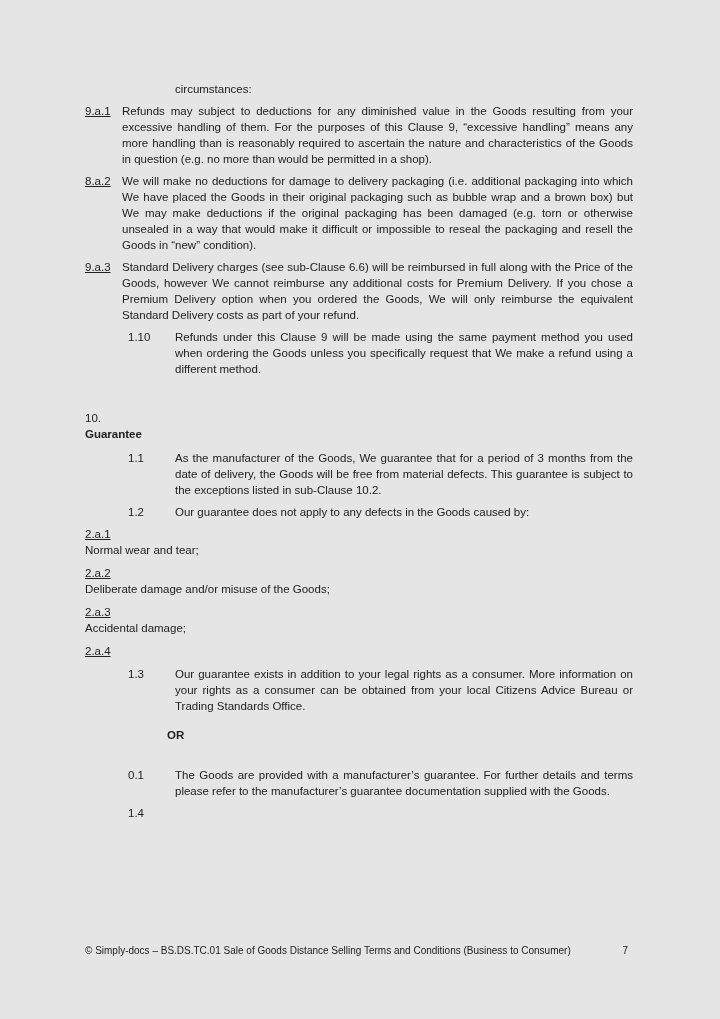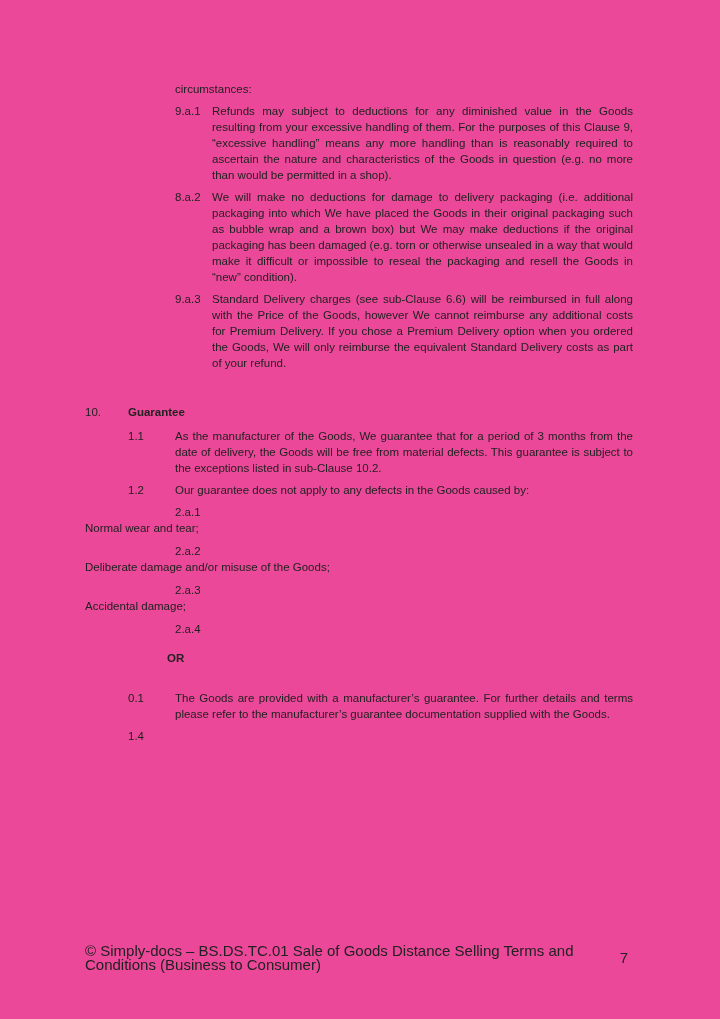--- a/index.html
+++ b/index.html
@@ -8,21 +8,21 @@
     height: 1019px;
     background: #ffffff;
     font-family: "Liberation Sans", sans-serif;
     color: #212121;
     position: relative;
     overflow: hidden;
   }
   .page {
     position: absolute;
     inset: 0;
-    background: #ec4899;
+    background: #e5e5e5;
   }
   .content {
     position: absolute;
     left: 85px;
     top: 81px;
     width: 548px;
     font-size: 11.5px;
     line-height: 16px;
   }
   .row {
@@ -33,41 +33,41 @@
   .row .num { flex: 0 0 auto; }
   .row .text { flex: 1 1 auto; text-align: justify; }
 
   
   .cont2 { margin-left: 90px; }
 
   
   .l2 .num { margin-left: 43px; width: 47px; }
 
   
-  .l3 .num { margin-left: 90px; width: 37px; }
+  .l3 .num { width: 37px; text-decoration: underline; }
   .item { margin-bottom: 7px; flex-direction: column; }
 
   
-  .heading { margin-top: 33px; margin-bottom: 8px; }
+  .heading { margin-top: 33px; margin-bottom: 8px; flex-direction: column; }
   .heading .num { width: 43px; }
   .heading .text { font-weight: bold; text-align: left; }
 
   .row-or {
     margin-left: 82px;
     margin-top: 13px;
     margin-bottom: 24px;
     font-weight: bold;
   }
 
   .footer {
     position: absolute;
     left: 85px;
     right: 87px;
     top: 944px;
-    font-size: 15px;
+    font-size: 10px;
     line-height: 14px;
     display: flex;
     justify-content: space-between;
     align-items: center;
     color: #212121;
   }
   .footer .page-num { padding-right: 5px; }
 </style>
 </head>
 <body>
@@ -88,20 +88,24 @@
     <div class="row l3">
       <span class="num">8.a.2</span>
       <div class="text">We will make no deductions for damage to delivery packaging (i.e. additional packaging into which We have placed the Goods in their original packaging such as bubble wrap and a brown box) but We may make deductions if the original packaging has been damaged (e.g. torn or otherwise unsealed in a way that would make it difficult or impossible to reseal the packaging and resell the Goods in “new” condition).</div>
     </div>
 
     <div class="row l3">
       <span class="num">9.a.3</span>
       <div class="text">Standard Delivery charges (see sub-Clause 6.6) will be reimbursed in full along with the Price of the Goods, however We cannot reimburse any additional costs for Premium Delivery.  If you chose a Premium Delivery option when you ordered the Goods, We will only reimburse the equivalent Standard Delivery costs as part of your refund.</div>
     </div>
 
+    <div class="row l2">
+      <span class="num">1.10</span>
+      <div class="text">Refunds under this Clause 9 will be made using the same payment method you used when ordering the Goods unless you specifically request that We make a refund using a different method.</div>
+    </div>
 
     <div class="row heading">
       <span class="num">10.</span>
       <div class="text">Guarantee</div>
     </div>
 
     <div class="row l2">
       <span class="num">1.1</span>
       <div class="text">As the manufacturer of the Goods, We guarantee that for a period of 3 months from the date of delivery, the Goods will be free from material defects.  This guarantee is subject to the exceptions listed in sub-Clause 10.2.</div>
     </div>
@@ -124,20 +128,24 @@
     <div class="row l3 item">
       <span class="num">2.a.3</span>
       <div class="text">Accidental damage;</div>
     </div>
 
     <div class="row l3 item">
       <span class="num">2.a.4</span>
     </div>
 
 
+    <div class="row l2">
+      <span class="num">1.3</span>
+      <div class="text">Our guarantee exists in addition to your legal rights as a consumer.  More information on your rights as a consumer can be obtained from your local Citizens Advice Bureau or Trading Standards Office.</div>
+    </div>
 
     <div class="row-or">OR</div>
 
     <div class="row l2">
       <span class="num">0.1</span>
       <div class="text">The Goods are provided with a manufacturer’s guarantee.  For further details and terms please refer to the manufacturer’s guarantee documentation supplied with the Goods.</div>
     </div>
 
     <div class="row l2">
       <span class="num">1.4</span>

